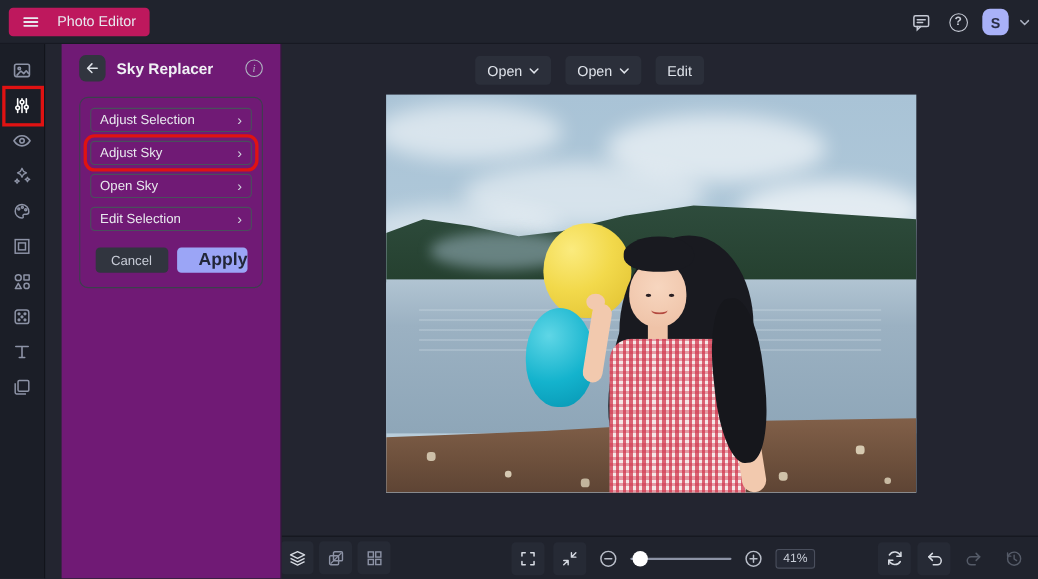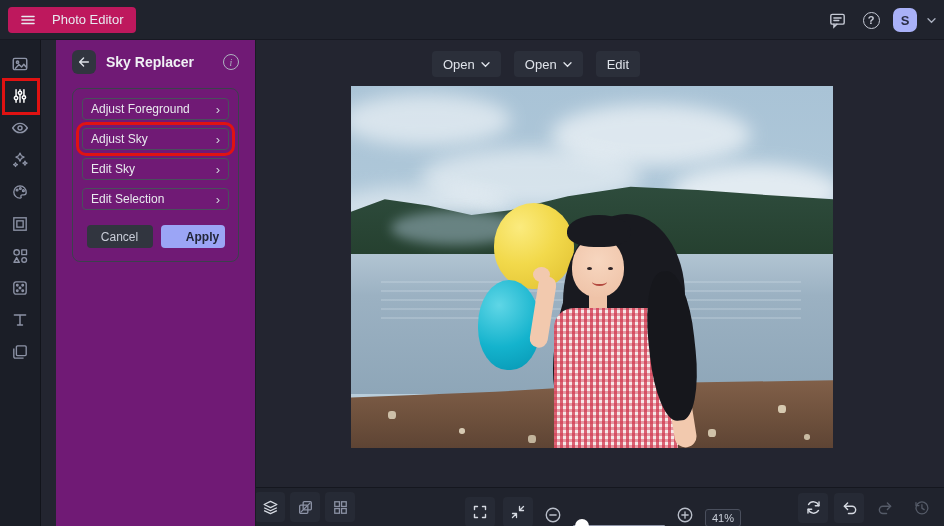--- a/index.html
+++ b/index.html
@@ -50,21 +50,21 @@
   .prow { height:22px; border:1px solid #4a4f5d; border-radius:4px; background:transparent;
     display:flex; align-items:center; justify-content:space-between; padding:0 8px;
     color:#e8eaee; font-size:12px; cursor:pointer; margin-bottom:8px; width:100%;
     font-family:"Liberation Sans",sans-serif; position:relative; }
   .prow .chev { color:#cfd3dc; font-size:13px; line-height:1; }
   .prow.hl { outline:3px solid #e01212; outline-offset:3px; }
   .prow-actions { display:flex; justify-content:center; gap:8px; margin-top:15px; margin-bottom:4px;align-items:center; }
   .btn-cancel { width:66px; height:23px; background:#31353f; border:none; border-radius:4px;
     color:#c9cdd8; font-size:12px; cursor:pointer; font-family:"Liberation Sans",sans-serif; }
   .btn-apply { width:64px; height:23px; background:#9ba5f6; border:none; border-radius:4px;
-    color:#222638; font-size:12px; font-weight:bold; cursor:pointer; font-family:"Liberation Sans",sans-serif;padding-left:20px; }
+    color:#222638; font-size:16px; font-weight:bold; cursor:pointer; font-family:"Liberation Sans",sans-serif;padding-left:20px; }
 
   
   .canvas { position:absolute; left:241px; top:40px; width:703px; height:447px; background:#232530; }
   .photo { position:absolute; left:110px; top:46px; width:482px; height:362px; overflow:hidden;
     background:linear-gradient(180deg,#a9c3d6 0%,#b3cbdb 55%,#bccfdb 100%); cursor:crosshair; }
   .photo * { position:absolute; }
   .cloud { background:#ffffff; border-radius:50%; filter:blur(9px); }
   .c1 { left:-10px; top:8px;  width:170px; height:52px; opacity:.55; }
   .c2 { left:200px; top:18px; width:200px; height:62px; opacity:.6; }
   .c3 { left:70px;  top:62px; width:220px; height:58px; opacity:.5; }
@@ -114,21 +114,21 @@
   .arm-right { left:316px; top:244px; width:22px; height:118px; background:#f2c9ae;
     border-radius:11px; transform:rotate(-9deg); }
 
   
   .bottombar { position:absolute; left:241px; top:487px; width:703px; height:39px;
     background:#20232d; border-top:1px solid #15171f; display:flex; align-items:center; }
   .bb-left { display:flex; gap:5px; margin-left:14px; }
   .bb-box { width:30px; height:30px; border-radius:4px; background:#262a35; border:none;
     display:flex; align-items:center; justify-content:center; color:#8d93a6; cursor:pointer; }
   .bb-box.bright { color:#d6dae2; }
-  .bb-center { position:absolute; left:224px; top:0; height:39px; display:flex; align-items:flex-end; gap:8px; }
+  .bb-center { position:absolute; left:224px; top:0; height:39px; display:flex; align-items:center; gap:8px; }
   .bb-plain { background:none; border:none; color:#b9bec9; width:24px; height:24px;
     display:flex; align-items:center; justify-content:center; cursor:pointer; }
   .zoom-track { position:relative; width:92px; height:2px; background:#8d93a6; border-radius:1px; cursor:pointer; }
   .zoom-knob { position:absolute; left:2px; top:-6px; width:14px; height:14px; background:#ffffff;
     border-radius:50%; cursor:grab; }
   .zoom-pct { width:36px; height:18px; border:1px solid #4a4f5d; border-radius:3px; background:#252935;
     color:#c9ced8; font-size:11px; display:flex; align-items:center; justify-content:center; }
   .bb-right { position:absolute; right:8px; top:0; height:39px; display:flex; align-items:center; gap:6px; }
   .bb-right .dim { color:#555b68; background:none; }
 </style>
@@ -261,29 +261,29 @@
             <path d="M13 8H3.5M7.5 3.5L3 8l4.5 4.5"></path>
           </svg>
       </button>
       <span class="panel-title">Sky Replacer</span>
       <button class="info-btn">
         <span class="circle-i">i</span>
       </button>
     </div>
     <div class="card">
       <button class="prow">
-        <span>Adjust Foreground</span>
+        <span>Adjust Selection</span>
         <span class="chev">›</span>
       </button>
       <button class="prow hl">
         <span>Adjust Sky</span>
         <span class="chev">›</span>
       </button>
       <button class="prow">
-        <span>Edit Sky</span>
+        <span>Open Sky</span>
         <span class="chev">›</span>
       </button>
       <button class="prow">
         <span>Edit Selection</span>
         <span class="chev">›</span>
       </button>
       <div class="prow-actions">
         <button class="btn-cancel">Cancel</button>
         <button class="btn-apply">Apply</button>
       </div>

